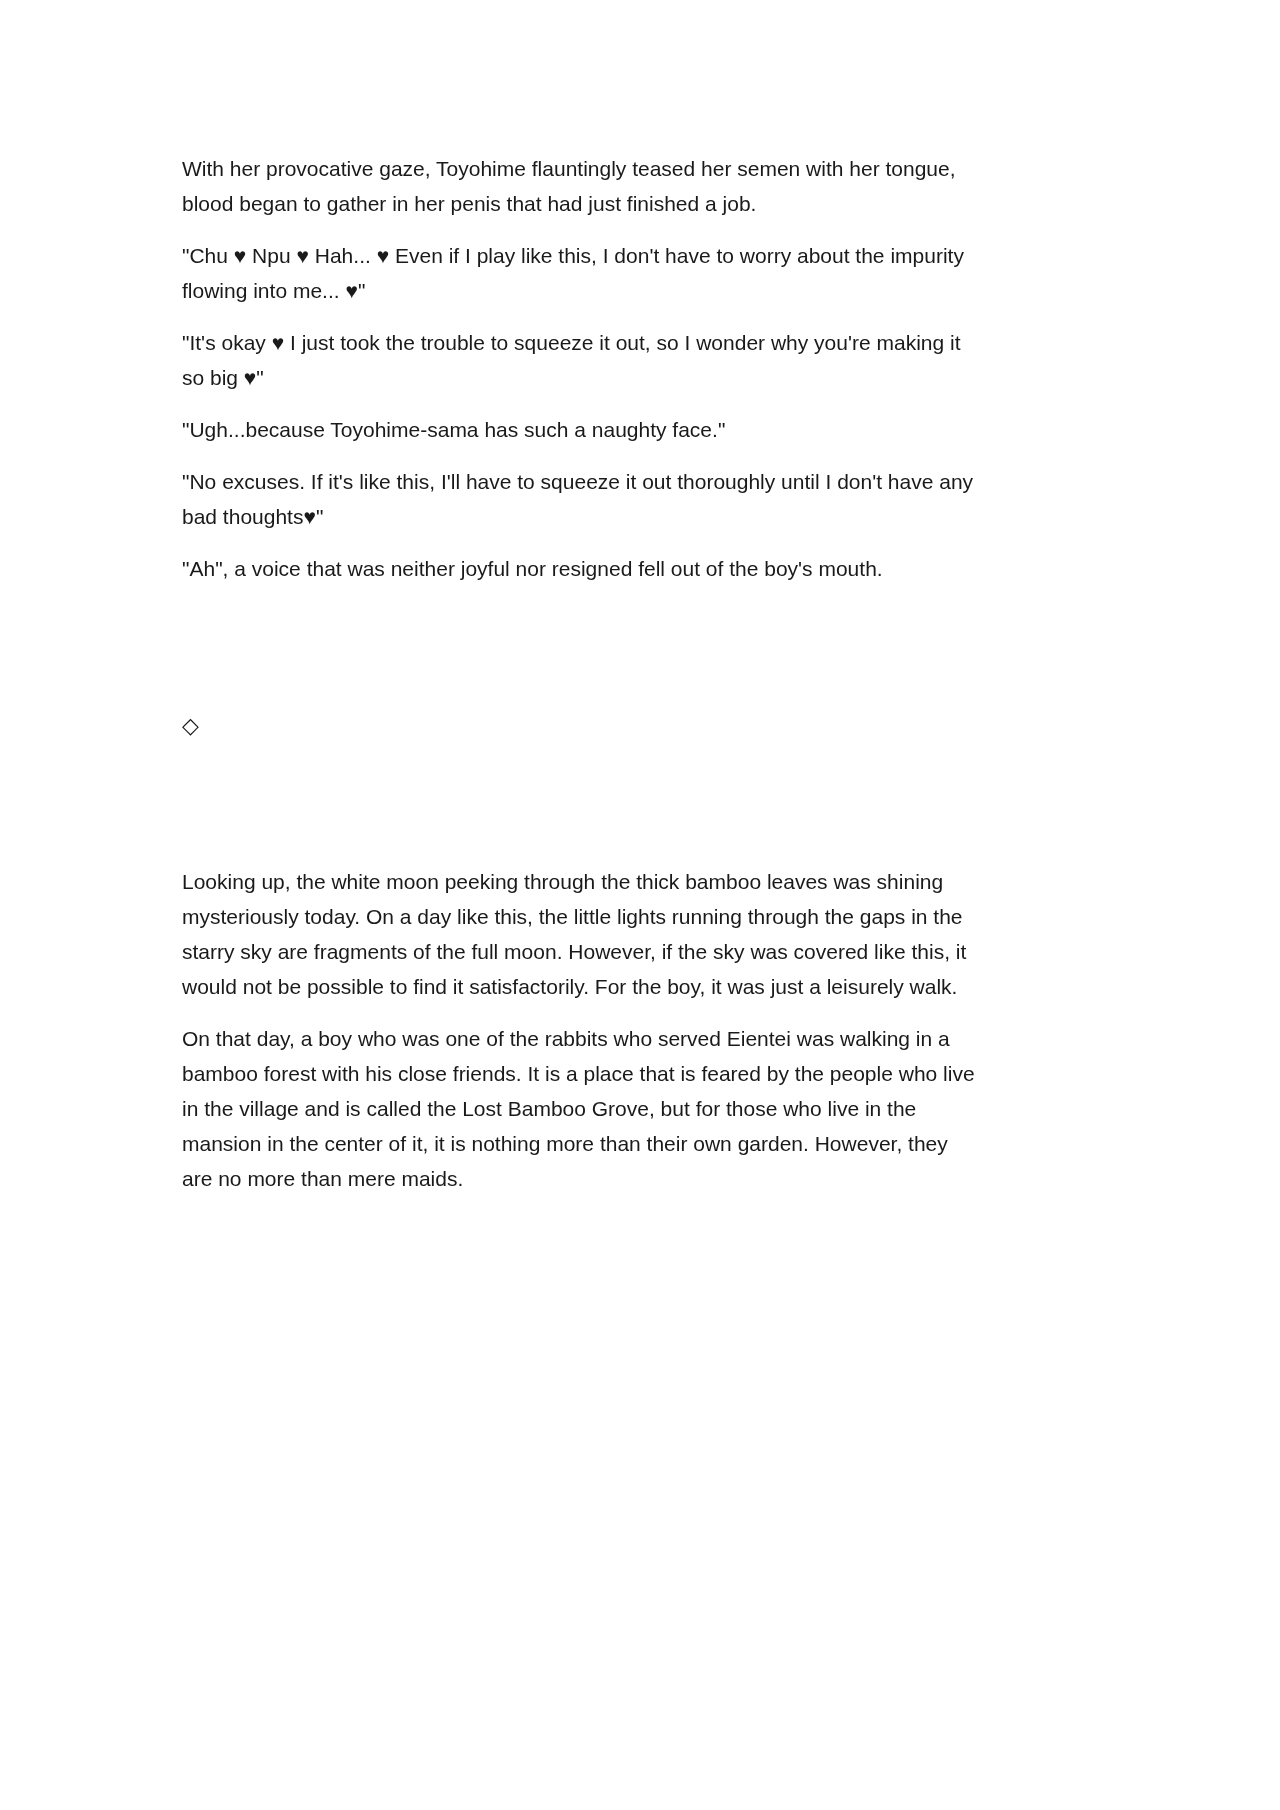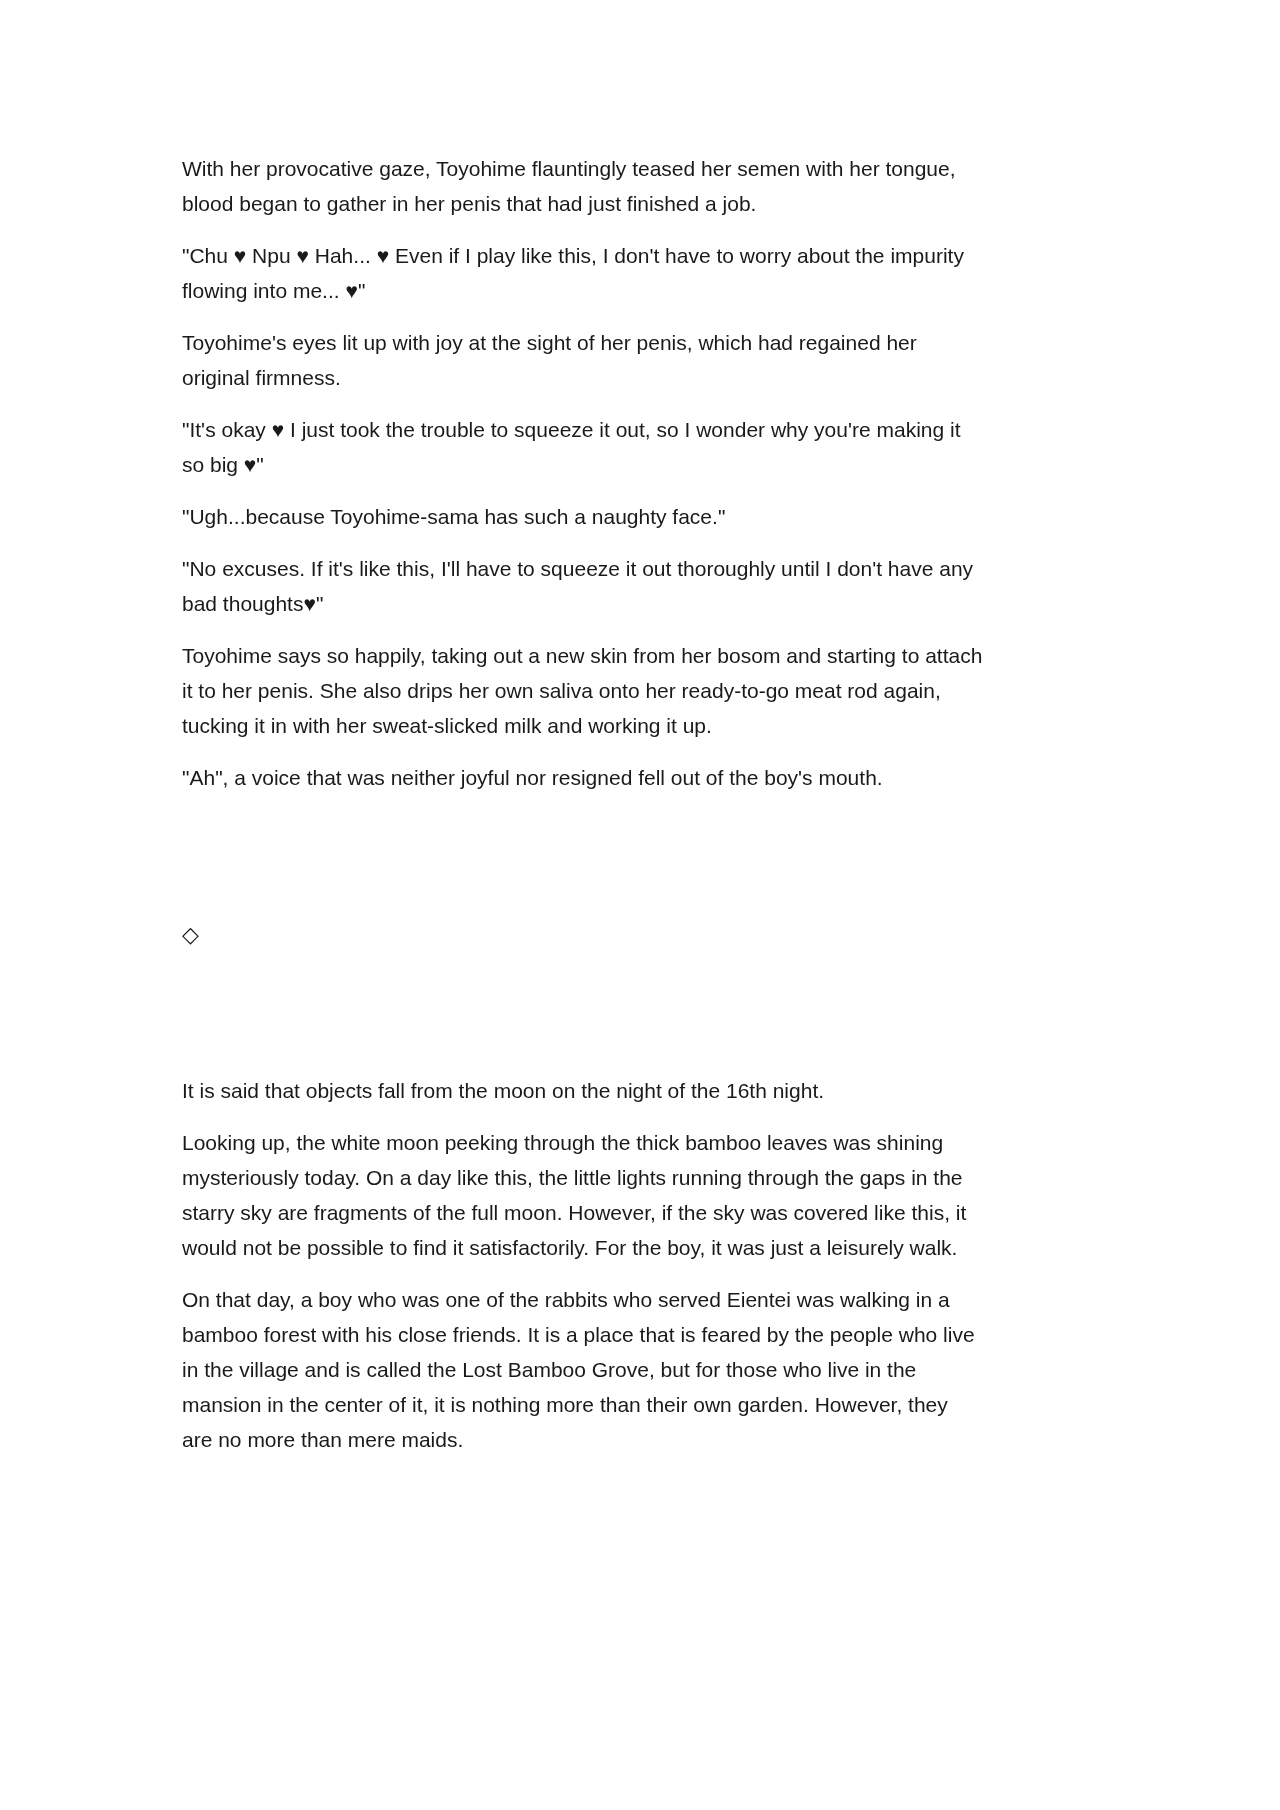--- a/index.html
+++ b/index.html
@@ -37,33 +37,27 @@
 </style>
 </head>
 <body>
 
 <div class="page" style="background: rgb(255, 255, 255);">
   <div class="content" style="color: rgb(26, 26, 26);">
       <p class="para">With her provocative gaze, Toyohime flauntingly teased her semen with her tongue,
 blood began to gather in her penis that had just finished a job.</p>
       <p class="para">"Chu ♥ Npu ♥ Hah... ♥ Even if I play like this, I don't have to worry about the impurity
 flowing into me... ♥"</p>
-      <p class="para">Toyohime's eyes lit up with joy at the sight of her penis, which had regained her
-original firmness.</p>
       <p class="para">"It's okay ♥ I just took the trouble to squeeze it out, so I wonder why you're making it
 so big ♥"</p>
       <p class="para">"Ugh...because Toyohime-sama has such a naughty face."</p>
       <p class="para">"No excuses. If it's like this, I'll have to squeeze it out thoroughly until I don't have any
 bad thoughts♥"</p>
-      <p class="para">Toyohime says so happily, taking out a new skin from her bosom and starting to attach
-it to her penis. She also drips her own saliva onto her ready-to-go meat rod again,
-tucking it in with her sweat-slicked milk and working it up.</p>
       <p class="para">"Ah", a voice that was neither joyful nor resigned fell out of the boy's mouth.</p>
       <p class="section-break"><span>◇</span></p>
-      <p class="para">It is said that objects fall from the moon on the night of the 16th night.</p>
       <p class="para">Looking up, the white moon peeking through the thick bamboo leaves was shining
 mysteriously today. On a day like this, the little lights running through the gaps in the
 starry sky are fragments of the full moon. However, if the sky was covered like this, it
 would not be possible to find it satisfactorily. For the boy, it was just a leisurely walk.</p>
       <p class="para">On that day, a boy who was one of the rabbits who served Eientei was walking in a
 bamboo forest with his close friends. It is a place that is feared by the people who live
 in the village and is called the Lost Bamboo Grove, but for those who live in the
 mansion in the center of it, it is nothing more than their own garden. However, they
 are no more than mere maids.</p>
     </div>

